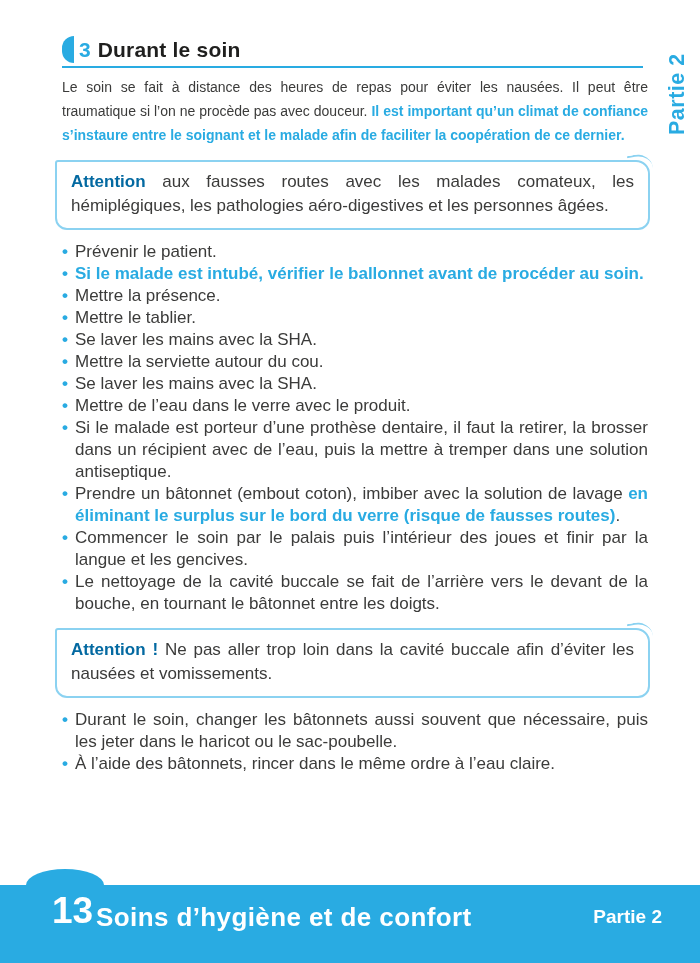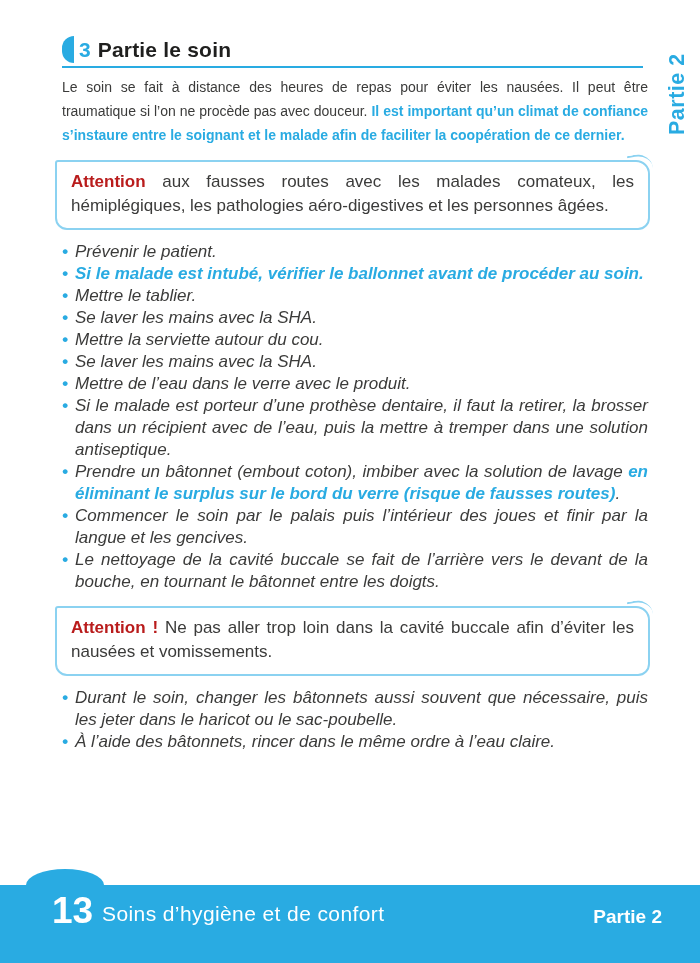--- a/index.html
+++ b/index.html
@@ -30,56 +30,57 @@
   
   .attn{
     position:relative;margin:13px 50px 0 55px;padding:8px 14px 10px;
     border:2px solid var(--boxborder);border-radius:3px 14px 12px 12px;
     font-size:17px;line-height:24px;text-align:justify;background:#fff;
   }
   .attn::after{
     content:"";position:absolute;top:-8px;right:-4px;width:24px;height:14px;
     border-top:2px solid var(--boxborder);border-top-right-radius:16px;transform:rotate(-10deg);
   }
-  .attn b{color:#b91c1c;}
+  .attn b{color:#0369a1;}
   
   .steps{margin:11px 52px 0 62px;padding:0;list-style:none;font-size:17px;line-height:22px;text-align:justify;}
-  .steps li{position:relative;padding-left:13px;font-style:italic;}
+  .steps li{position:relative;padding-left:13px;}
   .steps li::before{content:"\2022";position:absolute;left:0;top:0;color:var(--accent);font-weight:700;}
   .steps.second{}
   .attn.second{}
   
   .footer{position:absolute;left:0;bottom:0;width:700px;height:78px;background:var(--accent);}
   .bump{position:absolute;top:-16px;left:26px;width:78px;height:16px;background:var(--accent);
         border-radius:39px 39px 0 0 / 16px 16px 0 0;}
   .pagenum{position:absolute;left:52px;top:5px;font-size:37px;font-weight:700;color:#fff;}
-  .chapter{position:absolute;left:102px;top:17px;font-size:21px;font-weight:400;color:#fff;letter-spacing:.4px;}
+  .chapter{position:absolute;left:96px;top:17px;font-size:26px;font-weight:700;color:#fff;letter-spacing:.4px;}
   .part{position:absolute;right:38px;top:21px;font-size:19px;font-weight:700;color:#fff;}
 </style>
 </head>
 <body>
 
 <div class="page">
 
   <div class="side-tab">Partie 2</div>
 
   <div class="heading">
     <span class="pill"></span>
     <span class="num">3</span>
-    <span class="ttl">Partie le soin</span>
+    <span class="ttl">Durant le soin</span>
   </div>
   <div class="rule"></div>
 
   <p class="intro"><span>Le soin se fait à distance des heures de repas pour éviter les nausées. Il peut être traumatique si l’on ne procède pas avec douceur. </span><span class="hl">Il est important qu’un climat de confiance s’instaure entre le soignant et le malade afin de faciliter la coopération de ce dernier.</span></p>
 
   <aside class="attn"><b>Attention</b><span> aux fausses routes avec les malades comateux, les hémiplégiques, les pathologies aéro-digestives et les personnes âgées.</span></aside>
 
   <ul class="steps">
       <li><span>Prévenir le patient.</span></li>
       <li><span class="hl">Si le malade est intubé, vérifier le ballonnet avant de procéder au soin.</span></li>
+      <li><span>Mettre la présence.</span></li>
       <li><span>Mettre le tablier.</span></li>
       <li><span>Se laver les mains avec la SHA.</span></li>
       <li><span>Mettre la serviette autour du cou.</span></li>
       <li><span>Se laver les mains avec la SHA.</span></li>
       <li><span>Mettre de l’eau dans le verre avec le produit.</span></li>
       <li><span>Si le malade est porteur d’une prothèse dentaire, il faut la retirer, la brosser dans un récipient avec de l’eau, puis la mettre à tremper dans une solution antiseptique.</span></li>
       <li><span>Prendre un bâtonnet (embout coton), imbiber avec la solution de lavage </span><span class="hl">en éliminant le surplus sur le bord du verre (risque de fausses routes)</span><span>.</span></li>
       <li><span>Commencer le soin par le palais puis l’intérieur des joues et finir par la langue et les gencives.</span></li>
       <li><span>Le nettoyage de la cavité buccale se fait de l’arrière vers le devant de la bouche, en tournant le bâtonnet entre les doigts.</span></li>
     </ul>

